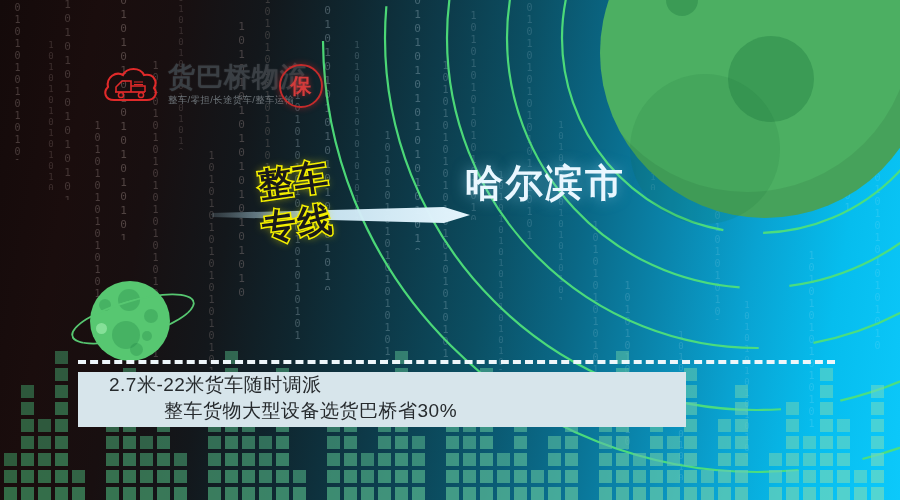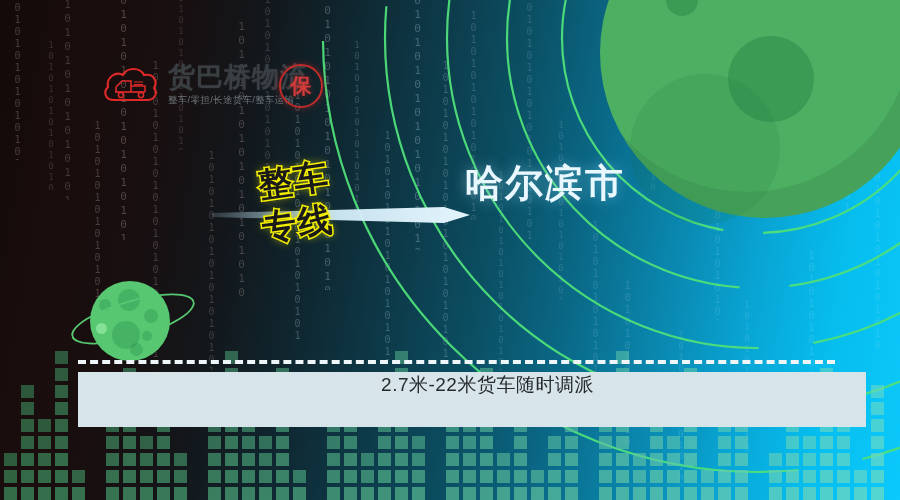--- a/index.html
+++ b/index.html
@@ -127,23 +127,23 @@
     margin-left:10px;margin-bottom:6px;
     text-shadow:0 0 7px rgba(220,60,40,.5);
   }
 
   
   .dashed{
     position:absolute;left:78px;top:360px;width:757px;height:0;
     border-top:4px dashed #eef6fa;
   }
   .bottom-bar{
-    position:absolute;left:78px;top:372px;width:788px;height:55px;
+    position:absolute;left:78px;top:372px;width:608px;height:55px;
     background:#d7e5eb;
-    display:flex;align-items:center;flex-direction:column;
+    display:flex;flex-direction:column;
   }
   .bb-text{
     font-size:19px;color:#262a2d;letter-spacing:.5px;white-space:nowrap;
   }
   .bb-left{margin-left:31px;}
   .bb-right{margin-left:86px;}
 </style>
 </head>
 <body>
 
@@ -591,15 +591,16 @@
   <div class="badge-line badge-line2">专线</div>
 
   <div class="dest">
     <div class="dest-l1">哈尔滨市</div>
   </div>
 
   <div class="dashed"></div>
 
   <div class="bottom-bar">
     <div class="bb-text bb-left">2.7米-22米货车随时调派</div>
+    <div class="bb-text bb-right">整车货物大型设备选货巴桥省30%</div>
   </div>
 
 </div>
 
 </body></html>

